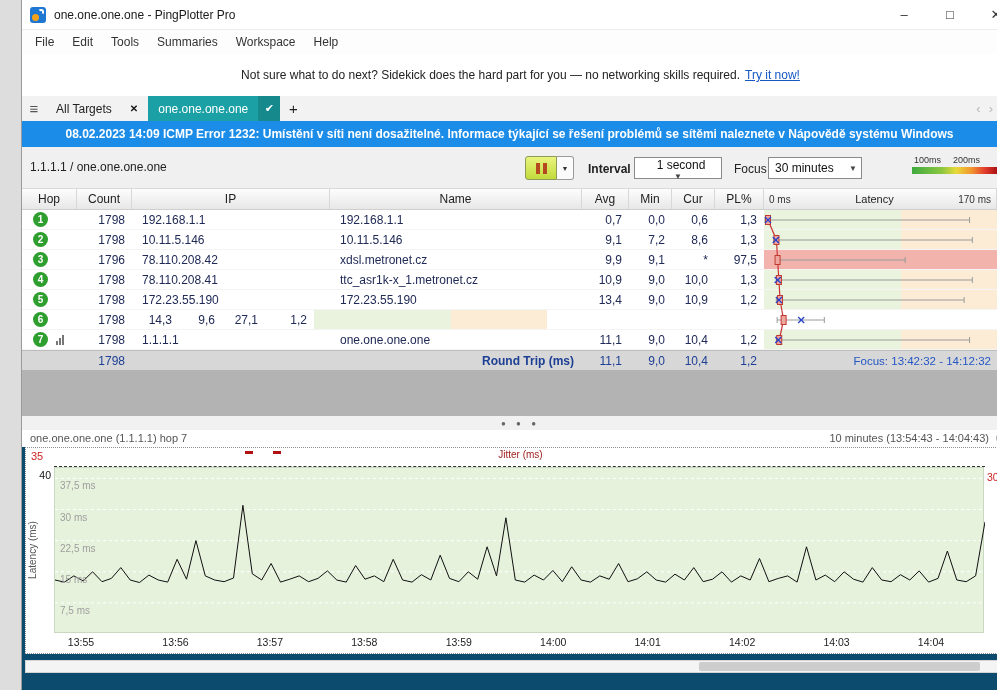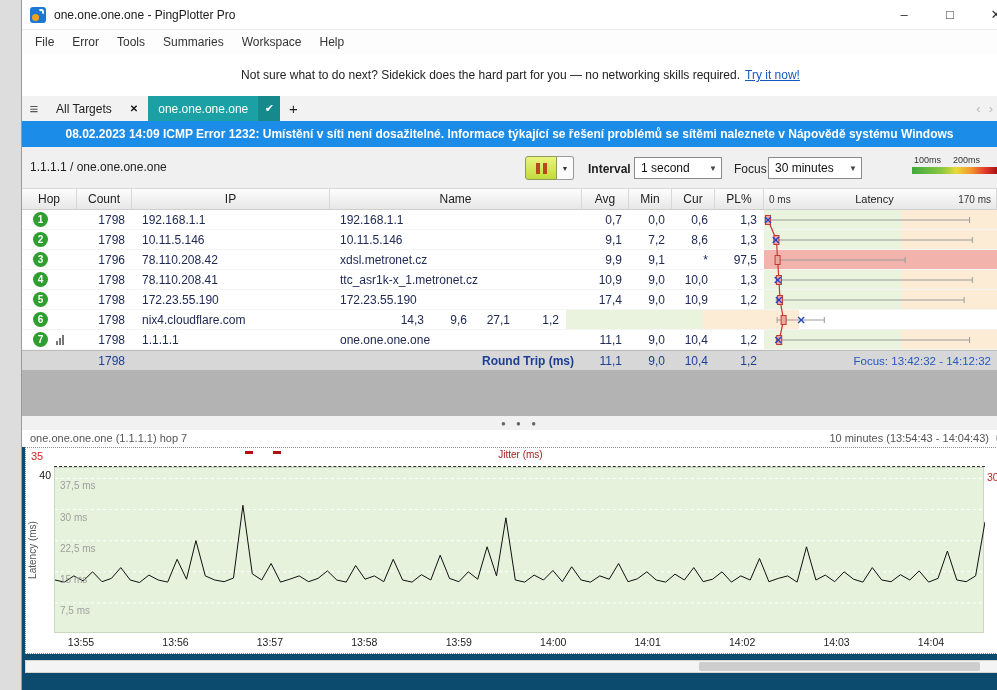--- a/index.html
+++ b/index.html
@@ -127,21 +127,21 @@
     <span class="title-text">one.one.one.one - PingPlotter Pro</span>
     <span class="win-btns">
       <span class="win-btn">–</span>
       <span class="win-btn">□</span>
       <span class="win-btn">✕</span>
     </span>
   </div>
 
   <div class="menubar">
     <span class="menu-item">File</span>
-    <span class="menu-item">Error</span>
+    <span class="menu-item">Edit</span>
     <span class="menu-item">Tools</span>
     <span class="menu-item">Summaries</span>
     <span class="menu-item">Workspace</span>
     <span class="menu-item">Help</span>
   </div>
 
   <div class="notice">
     <span>Not sure what to do next? Sidekick does the hard part for you — no networking skills required.</span>
     <a>Try it now!</a>
   </div>
@@ -172,21 +172,21 @@
   <div class="toolbar">
     <span class="target-label">1.1.1.1 / one.one.one.one</span>
     <span class="pause-group">
       <span class="pause-btn">
           <i></i>
           <i></i>
         </span>
       <span class="pause-drop">▼</span>
     </span>
     <span class="ctrl-label" style="left:566px;font-weight:bold;">Interval</span>
-    <div class="combo" style="left:612px; width:88px;">
+    <div class="combo" style="left:612px; width:88px;flex-direction:column;">
       <span class="val">1 second</span>
       <span class="arr">▼</span>
     </div>
     <span class="ctrl-label" style="left:712px;">Focus</span>
     <div class="combo" style="left:746px; width:94px;">
       <span class="val">30 minutes</span>
       <span class="arr">▼</span>
     </div>
     <div class="legend">
       <div class="lbls">
@@ -267,32 +267,31 @@
           <div class="col c-pl num">1,3</div>
           <div class="col c-lat body"></div>
         </div>
         <div class="t-row">
           <div class="col c-hop">
             <span class="hop-badge">5</span>
           </div>
           <div class="col c-count num">1798</div>
           <div class="col c-ip">172.23.55.190</div>
           <div class="col c-name">172.23.55.190</div>
-          <div class="col c-avg num">17,4</div>
+          <div class="col c-avg num">13,4</div>
           <div class="col c-min num">9,0</div>
           <div class="col c-cur num">10,9</div>
           <div class="col c-pl num">1,2</div>
           <div class="col c-lat body"></div>
         </div>
         <div class="t-row">
           <div class="col c-hop">
             <span class="hop-badge">6</span>
           </div>
           <div class="col c-count num">1798</div>
-          <div class="col c-name">nix4.cloudflare.com</div>
           <div class="col c-avg num">14,3</div>
           <div class="col c-min num">9,6</div>
           <div class="col c-cur num">27,1</div>
           <div class="col c-pl num">1,2</div>
           <div class="col c-lat body"></div>
         </div>
         <div class="t-row">
           <div class="col c-hop">
             <span class="hop-badge">7</span>
             <span class="mini-chart-icon">

